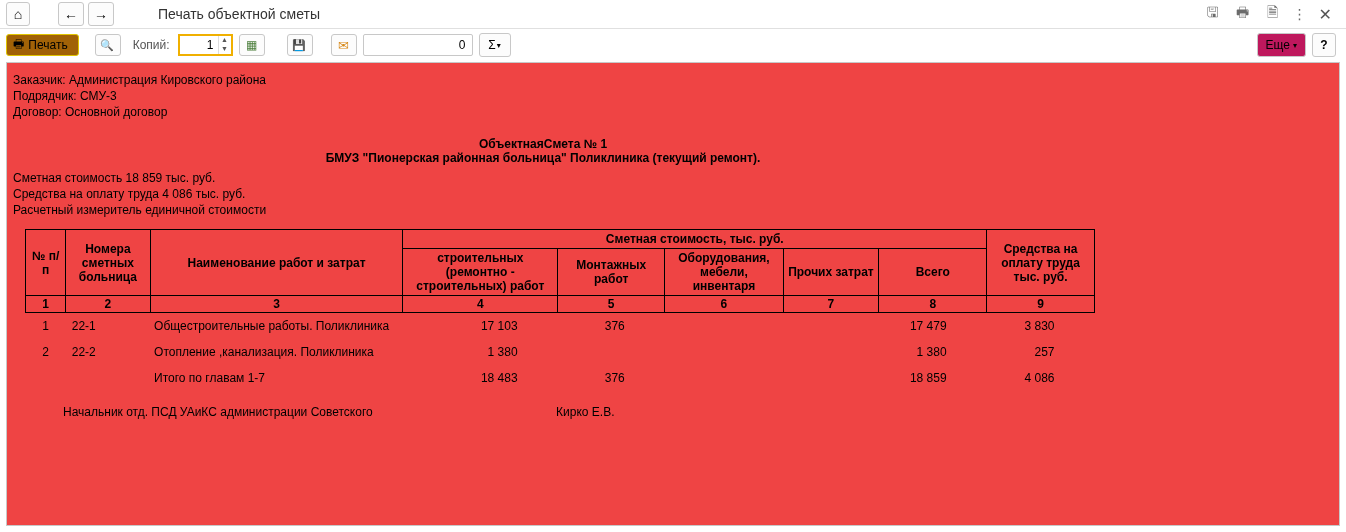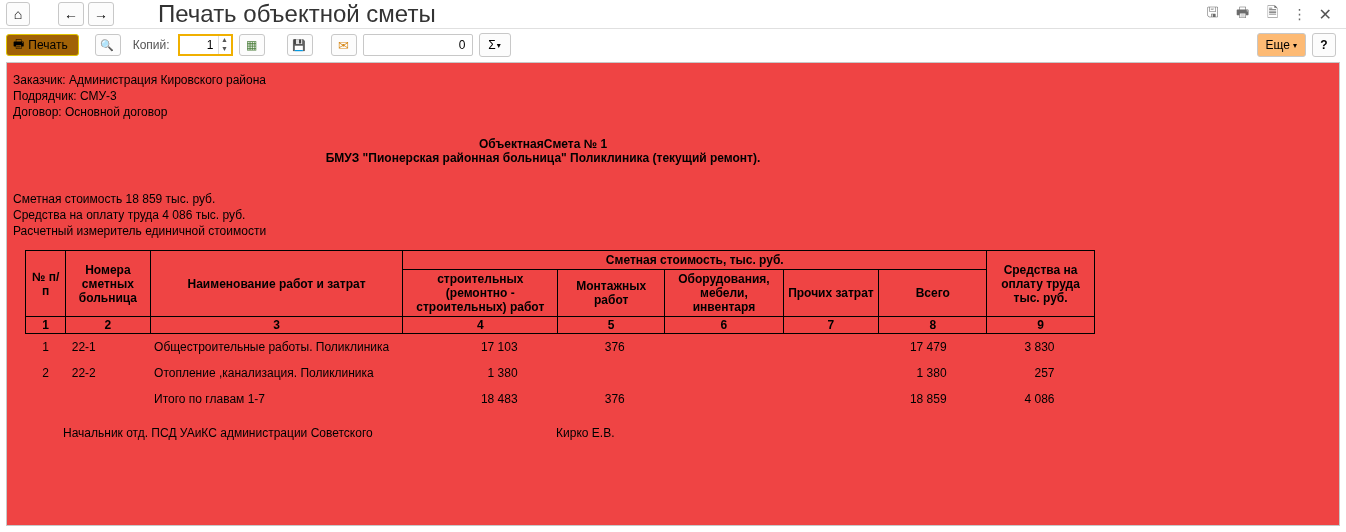--- a/index.html
+++ b/index.html
@@ -30,21 +30,21 @@
     display: inline-flex;
     align-items: center;
     justify-content: center;
     margin-right: 4px;
     cursor: pointer;
     font-size: 12px;
   }
   .hbtn.narrow { width: 22px; }
   .title {
     margin-left: 40px;
-    font-size: 24px;
+    font-size: 14px;
     color: #333;
   }
   .header-right {
     margin-left: auto;
     display: flex;
     align-items: center;
     gap: 10px;
     padding-right: 4px;
     color: #6b6b6b;
   }
@@ -164,21 +164,21 @@
     display: flex;
     align-items: center;
     gap: 6px;
     padding-right: 4px;
   }
   .more-btn {
     height: 22px;
     padding: 0 8px;
     border: 1px solid #c8c8c8;
     border-radius: 3px;
-    background: #fdba74;
+    background: #be185d;
     cursor: pointer;
     font-size: 12px;
     display: inline-flex;
     align-items: center;
     gap: 3px;
   }
   .help-btn {
     width: 22px;
     height: 22px;
     border: 1px solid #c8c8c8;
@@ -210,21 +210,21 @@
   .info-lines div {
     margin-bottom: 2px;
   }
   .center-block {
     width: 1060px;
     text-align: center;
     margin-top: 18px;
     font-weight: bold;
   }
   .summary {
-    margin-top: 27px;
+    margin-top: 6px;
     margin-bottom: 12px;
   }
   .summary div { margin-bottom: 2px; }
 
   .est-table {
     border-collapse: collapse;
     margin-left: 12px;
     width: 1070px;
     font-size: 12px;
   }

